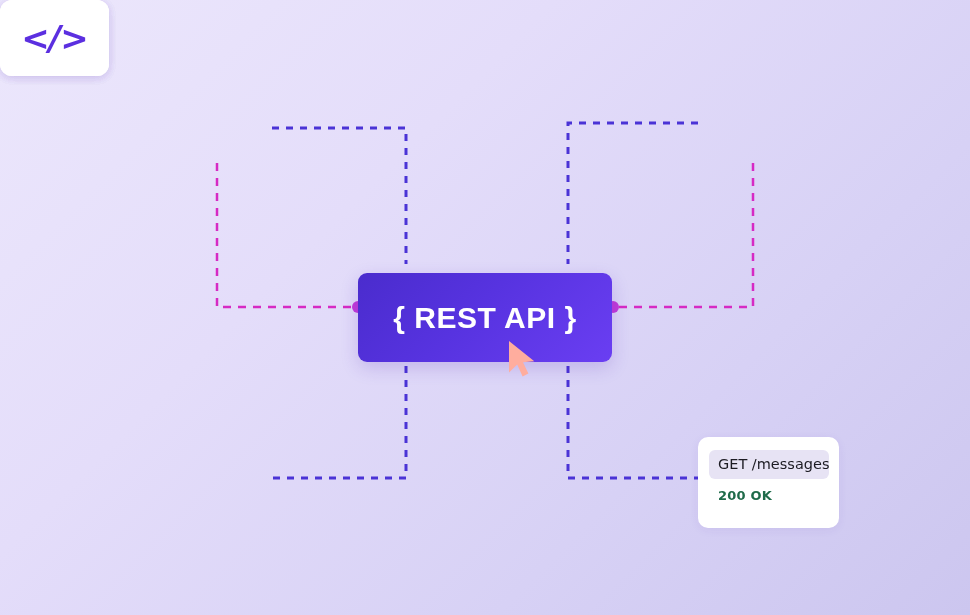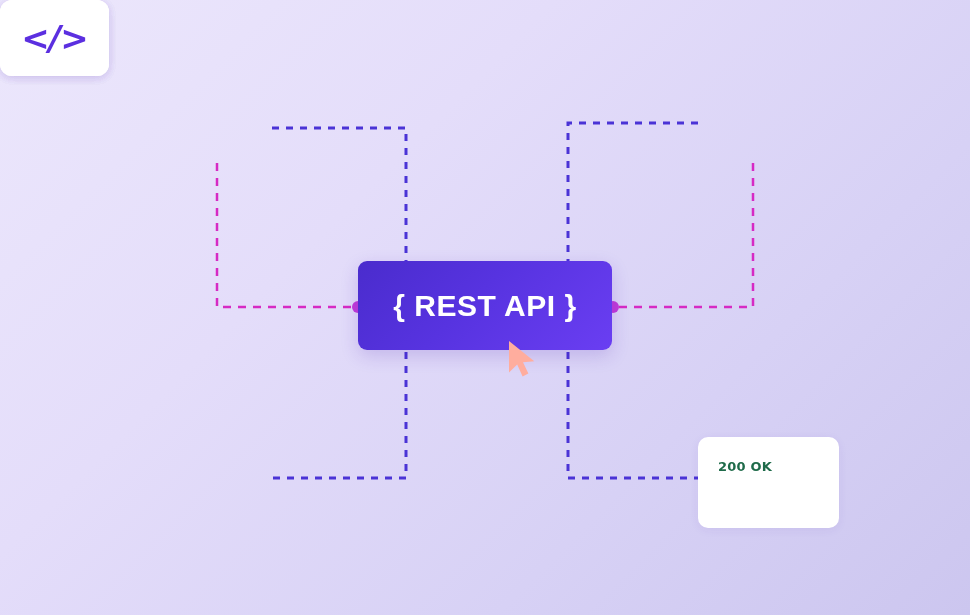--- a/index.html
+++ b/index.html
@@ -62,21 +62,21 @@
     margin-left:9px;
     font-family:"DejaVu Sans", sans-serif;
     font-size:13px;
     color:#1f6b4a;
     font-weight:600;
     letter-spacing:0.2px;
   }
 
   #rest-box {
     position:absolute;
-    left:358px; top:261px;
+    left:358px; top:273px;
     width:254px; height:89px;
     border-radius:9px;
     background: linear-gradient(135deg, #4a2ccd 0%, #5733e0 45%, #6a3ef2 100%);
     display:flex; align-items:center; justify-content:center;
     box-shadow:0 6px 18px rgba(70,30,180,0.18);
   }
   #rest-label {
     color:#ffffff;
     font-family:"Liberation Sans", sans-serif;
     font-size:30px;
@@ -132,20 +132,23 @@
         <path d="M4 31.3 C4 35.4 12.5 38.6 23 38.6 C33.5 38.6 42 35.4 42 31.3" fill="none"></path>
       </g>
     </svg>
   </div>
 
   <div class="card icon-card">
     <span class="code-glyph">&lt;/&gt;</span>
   </div>
 
   <div class="card" id="card-request">
+    <div class="req-pill">
+      <span class="req-pill-text">GET /messages</span>
+    </div>
     <div class="req-status">200 OK</div>
   </div>
 
   <div id="rest-box">
     <span id="rest-label">{ REST API }</span>
   </div>
 
   <svg id="cursor" viewBox="0 0 44 44" xmlns="http://www.w3.org/2000/svg">
     <path d="M6 4 L6 35.5 L14.2 27.6 L19.6 39.5 L25.4 36.6 L20.0 25.2 L31.3 24.3 Z" fill="#ffad9e"></path>
   </svg>

